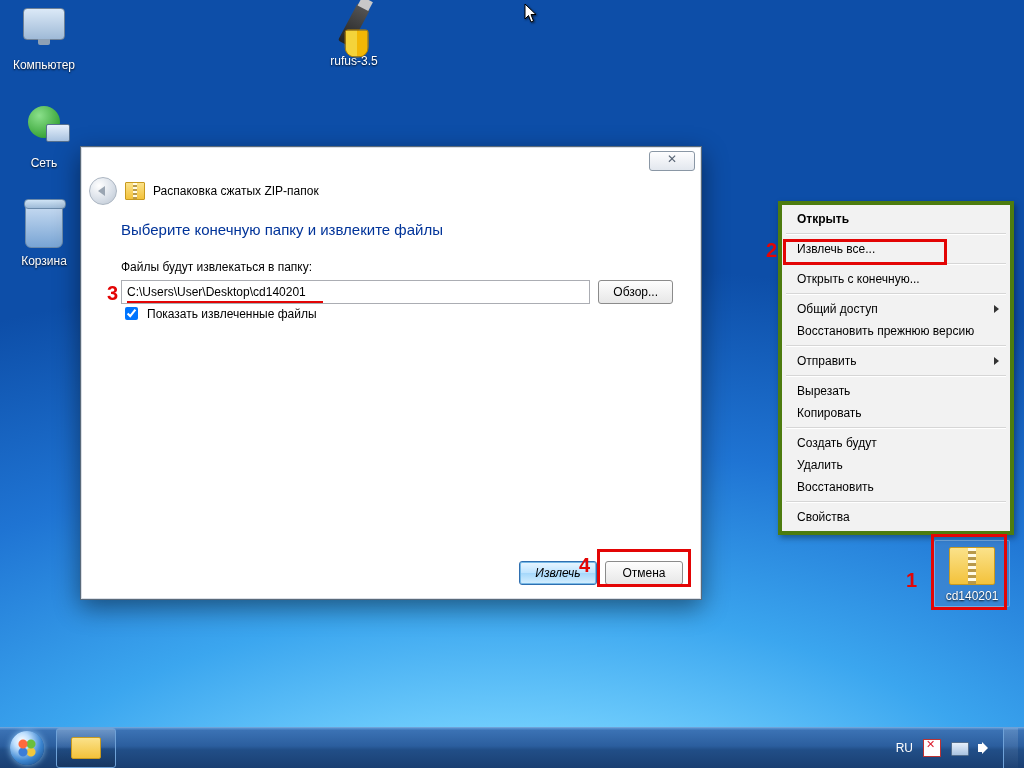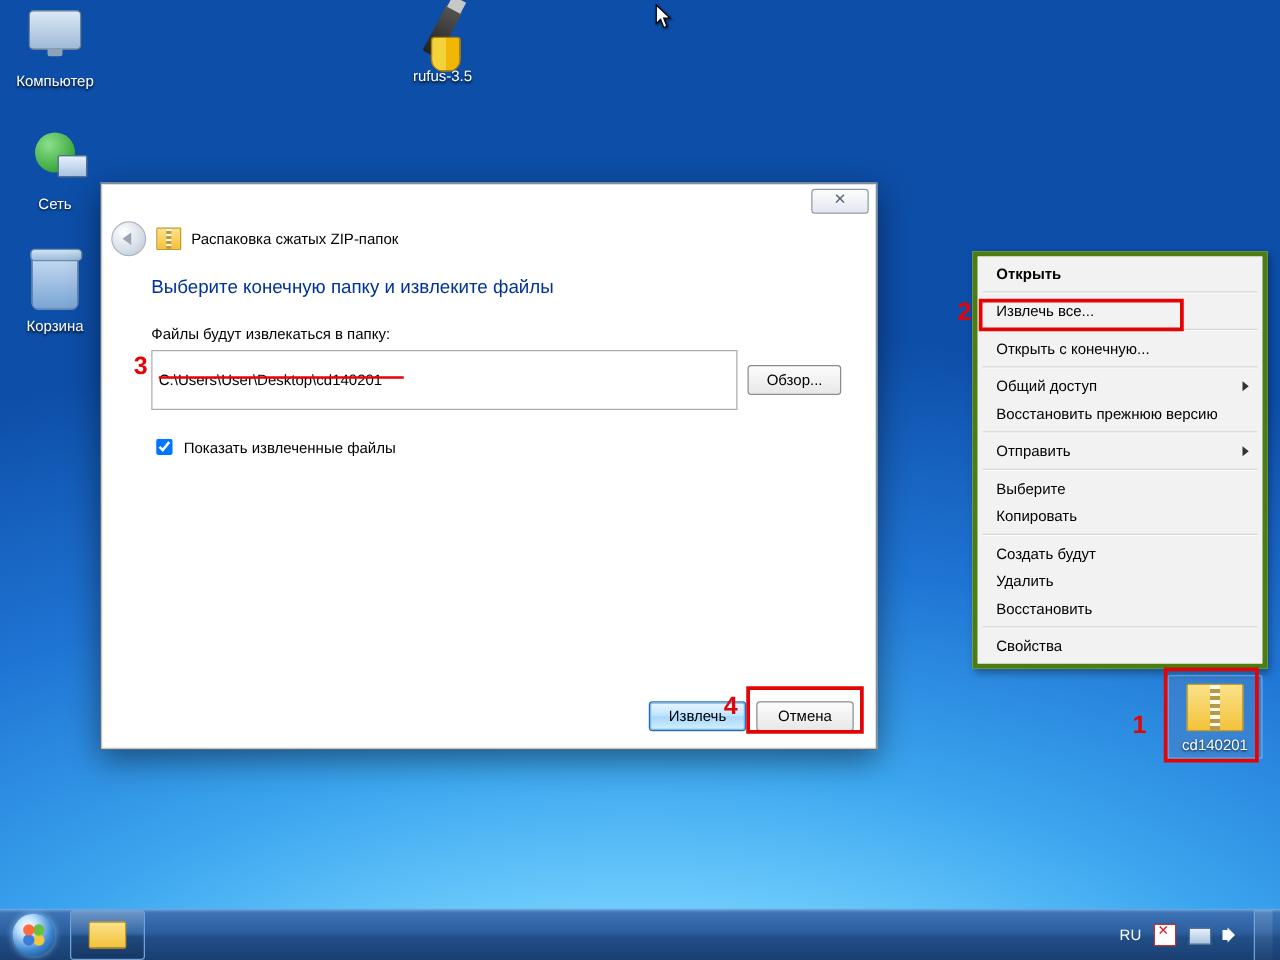--- a/index.html
+++ b/index.html
@@ -27,26 +27,26 @@
 .wiz-close{position:absolute;right:6px;top:4px;width:44px;height:18px;border:1px solid #8a97a5;border-radius:3px;background:linear-gradient(#fdfdfe,#e2e7ee);text-align:center;line-height:14px;color:#596575;}
 .wiz-hdr{position:absolute;left:8px;top:30px;right:8px;height:28px;display:flex;align-items:center;gap:8px;font-size:12px;}
 .back-btn{width:26px;height:26px;border-radius:50%;background:radial-gradient(circle at 35% 30%,#fff,#d6dde6 60%,#b9c3cf);border:1px solid #acb6c2;position:relative;}
 .back-btn::after{content:"";position:absolute;left:8px;top:8px;width:0;height:0;border-top:5px solid transparent;border-bottom:5px solid transparent;border-right:7px solid #9aa5b2;}
 .zip-small{width:18px;height:16px;background:linear-gradient(#fbe28a,#f3c23b);border:1px solid #c89a1f;border-radius:1px;position:relative;}
 .zip-small::before{content:"";position:absolute;left:7px;top:0;width:4px;height:16px;background:repeating-linear-gradient(180deg,#fffbe6 0 2px,#b8994a 2px 4px);}
 .wiz-body{position:absolute;left:40px;top:74px;right:28px;bottom:54px;}
 .wiz-title{color:#003399;font-size:15px;margin-bottom:22px;}
 .wiz-lbl{font-size:12px;margin-bottom:6px;}
 .path-row{display:flex;gap:8px;align-items:center;}
-.path-input{flex:1;height:22px;border:1px solid #abadb3;padding:12px 5px;font-size:12px;font-family:inherit;}
+.path-input{flex:1;height:22px;border:1px solid #abadb3;padding:0 5px;font-size:12px;font-family:inherit;}
 .browse-btn,.btn{height:24px;border:1px solid #8b8b8b;background:linear-gradient(#fdfdfd,#e7e7e7);border-radius:3px;padding:0 14px;font-size:12px;}
-.chk-row{margin-top:20px;display:flex;align-items:center;gap:6px;}
+.chk-row{display:flex;align-items:center;gap:6px;}
 .chk{width:13px;height:13px;}
 .wiz-ftr{position:absolute;right:18px;bottom:14px;display:flex;gap:8px;}
-.btn-default{border:1px solid #2f6fb0;background:linear-gradient(#eaf6ff,#bfe4ff 48%,#a6d8fb 52%,#d6effe);box-shadow:0 0 0 1px #77b9e6 inset;}
+.btn-default{border:1px solid #2f6fb0;background:linear-gradient(#eaf6ff,#bfe4ff 48%,#a6d8fb 52%,#d6effe);box-shadow:0 0 0 1px #77b9e6 inset;font-style:italic;}
 
 
 .ctx{position:absolute;left:778px;top:201px;width:222px;background:#f2f2f2;border:4px solid #4d7c0f;box-shadow:2px 3px 6px rgba(0,0,0,.35);padding:3px;}
 .ctx-item{height:22px;line-height:22px;padding:0 22px 0 12px;font-size:12px;position:relative;white-space:nowrap;}
 .ctx-item.sub::after{content:"";position:absolute;right:8px;top:7px;width:0;height:0;border-top:4px solid transparent;border-bottom:4px solid transparent;border-left:5px solid #333;}
 .ctx-item.bold{font-weight:700;}
 .ctx-sep{height:1px;background:#d6d6d6;margin:3px 1px;border-bottom:1px solid #fff;}
 
 
 .ann-box{position:absolute;border:3px solid #e30505;pointer-events:none;}
@@ -147,21 +147,21 @@
   <div class="ctx-sep"></div>
   <div class="ctx-item">Извлечь все...</div>
   <div class="ctx-sep"></div>
   <div class="ctx-item">Открыть с конечную...</div>
   <div class="ctx-sep"></div>
   <div class="ctx-item sub">Общий доступ</div>
   <div class="ctx-item">Восстановить прежнюю версию</div>
   <div class="ctx-sep"></div>
   <div class="ctx-item sub">Отправить</div>
   <div class="ctx-sep"></div>
-  <div class="ctx-item">Выберите</div>
+  <div class="ctx-item">Вырезать</div>
   <div class="ctx-item">Копировать</div>
   <div class="ctx-sep"></div>
   <div class="ctx-item">Создать будут</div>
   <div class="ctx-item">Удалить</div>
   <div class="ctx-item">Восстановить</div>
   <div class="ctx-sep"></div>
   <div class="ctx-item">Свойства</div>
 </div>
 
 <div class="ann-box" style="left:931px;top:534px;width:70px;height:70px;"></div>

